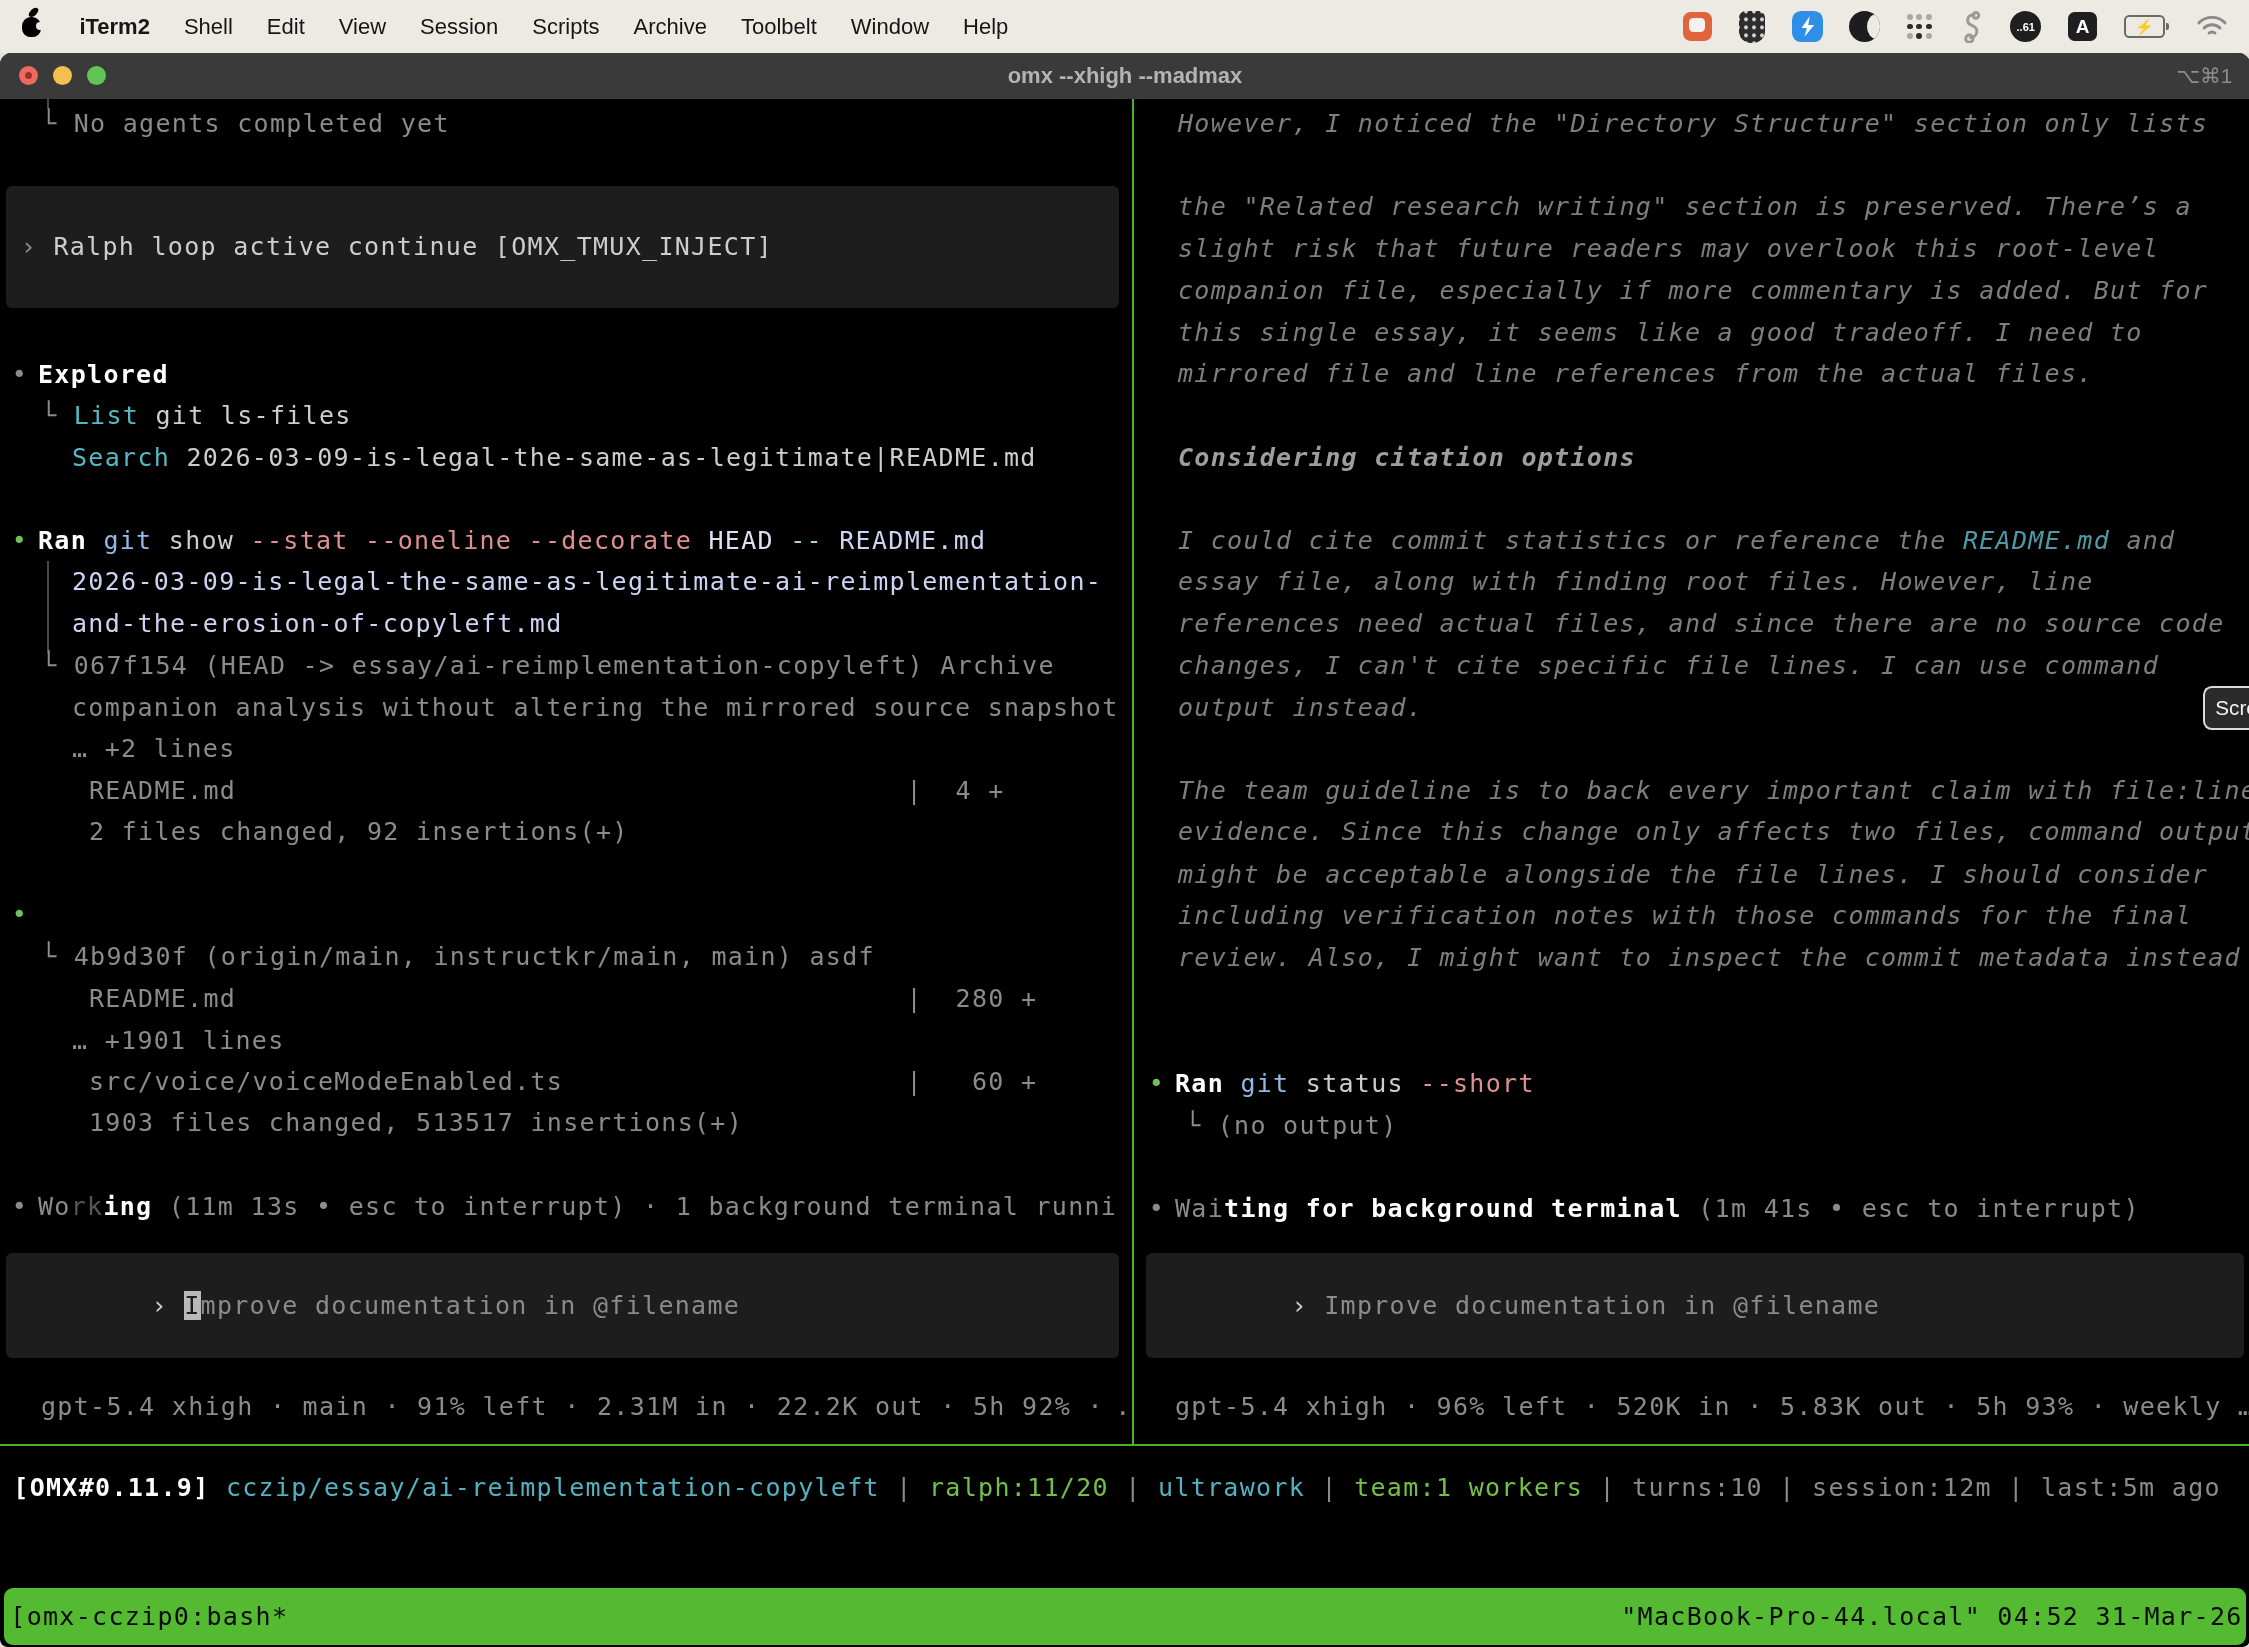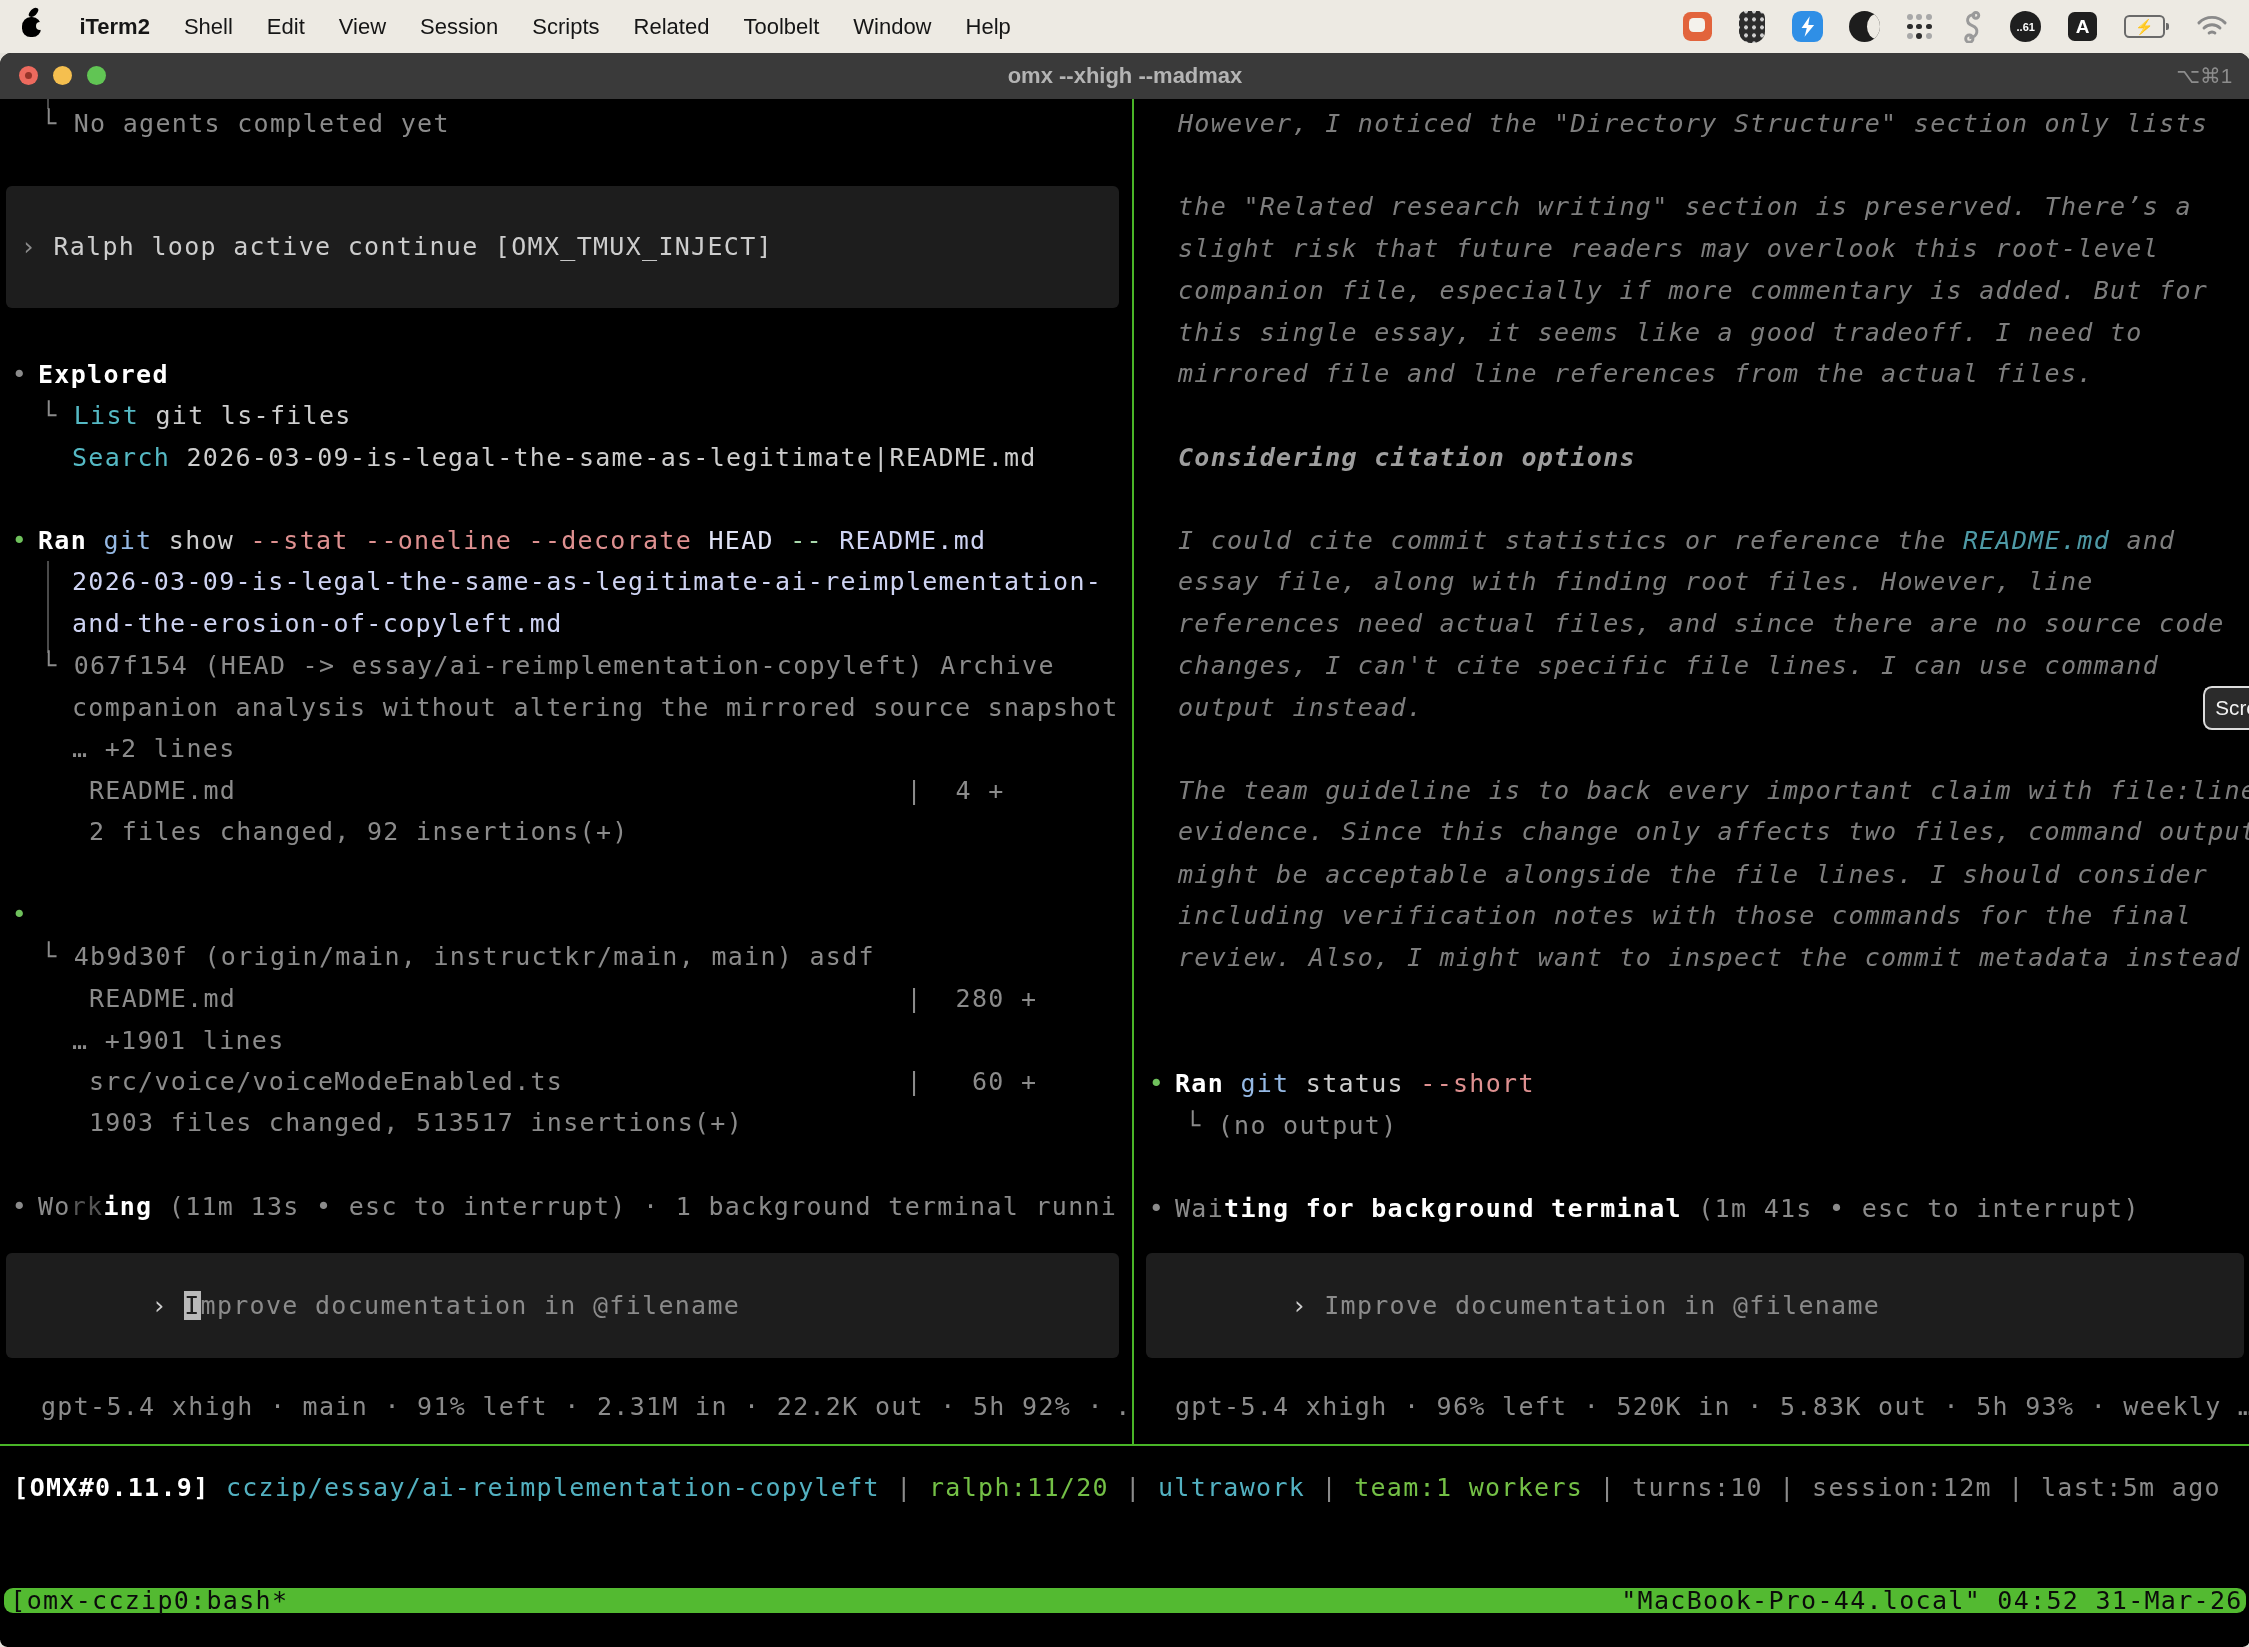--- a/index.html
+++ b/index.html
@@ -84,21 +84,21 @@
   .pane-right .inbox{left:8.9px;width:1098px;}
   .inbox .ln{position:static;}
   .cursor-block{background:#b9b9b9;color:#1d1d1d;}
   .guide{position:absolute;width:1.5px;background:#4a4a4a;}
 
   .divider{position:absolute;left:1132px;top:46px;width:2.2px;height:1345px;background:#49b427;}
   .hline{position:absolute;left:0;top:1391px;width:2250px;height:2.2px;background:#49b427;}
 
   .omx-status{position:absolute;left:13.3px;top:1419px;}
 
-  .tmuxbar{position:absolute;left:4.4px;right:4.4px;top:1535px;height:25px;background:#53ba31;
+  .tmuxbar{position:absolute;left:4.4px;right:4.4px;top:1535px;height:57px;background:#53ba31;
            border-radius:9px;display:flex;align-items:center;}
   .tmuxbar .ln{position:static;color:#0b0b0b;}
   .tmux-left{margin-left:5.9px;}
   .tmux-right{margin-left:auto;margin-right:3px;}
 
   .screen-overlay{position:absolute;top:686px;left:2203px;width:59px;height:44px;background:#2b2b2b;
                   border:2.2px solid #dcdcdc;border-right:none;border-radius:8.9px 0 0 8.9px;
                   display:flex;align-items:center;padding-left:10.3px;box-sizing:border-box;
                   color:#f2f2f2;font-size:20.7px;z-index:50;}
 </style>
@@ -107,21 +107,21 @@
 
 <div class="menubar">
   <div class="menu-left">
     <span class="apple"></span>
     <span class="menu-app menu-item">iTerm2</span>
     <span class="menu-item">Shell</span>
     <span class="menu-item">Edit</span>
     <span class="menu-item">View</span>
     <span class="menu-item">Session</span>
     <span class="menu-item">Scripts</span>
-    <span class="menu-item">Related</span>
+    <span class="menu-item">Archive</span>
     <span class="menu-item">Toolbelt</span>
     <span class="menu-item">Window</span>
     <span class="menu-item">Help</span>
   </div>
   <div class="menu-right">
     <span class="mi ic-chat"></span>
     <span class="mi ic-shield"></span>
     <span class="mi ic-bluebolt">
       <svg width="31" height="31" viewBox="0 0 42 42">
           <polygon points="24,7 13,23 20,23 17,35 30,19 22,19" fill="#fff"></polygon>

